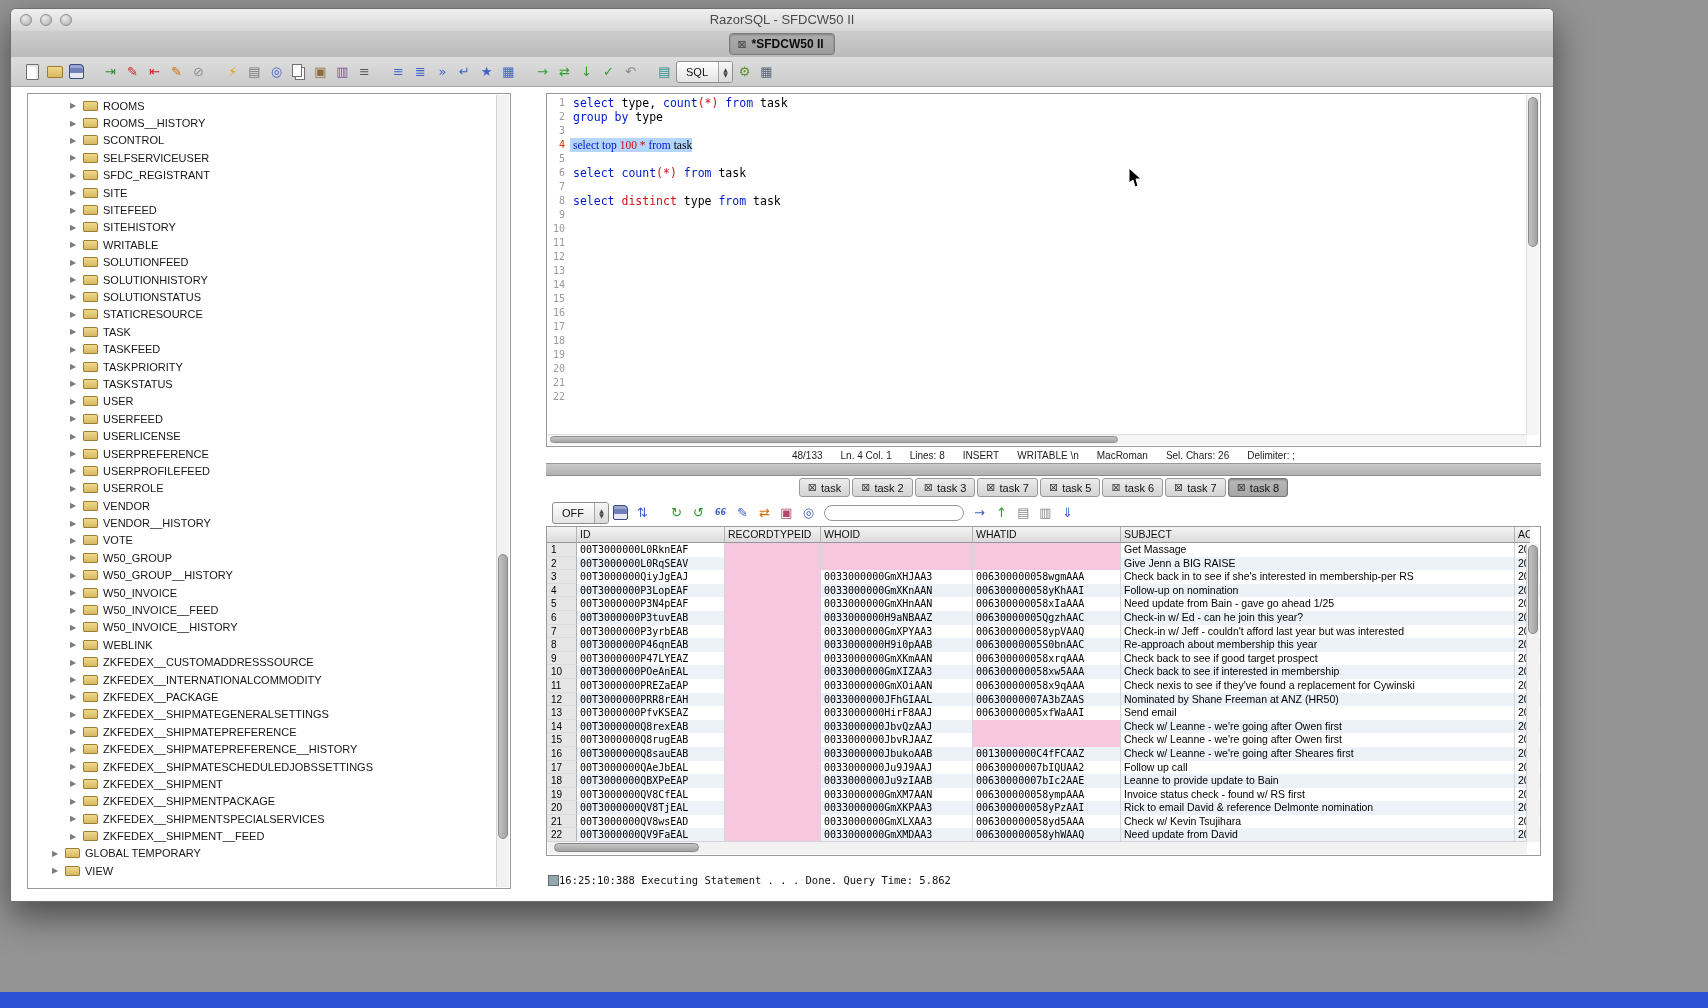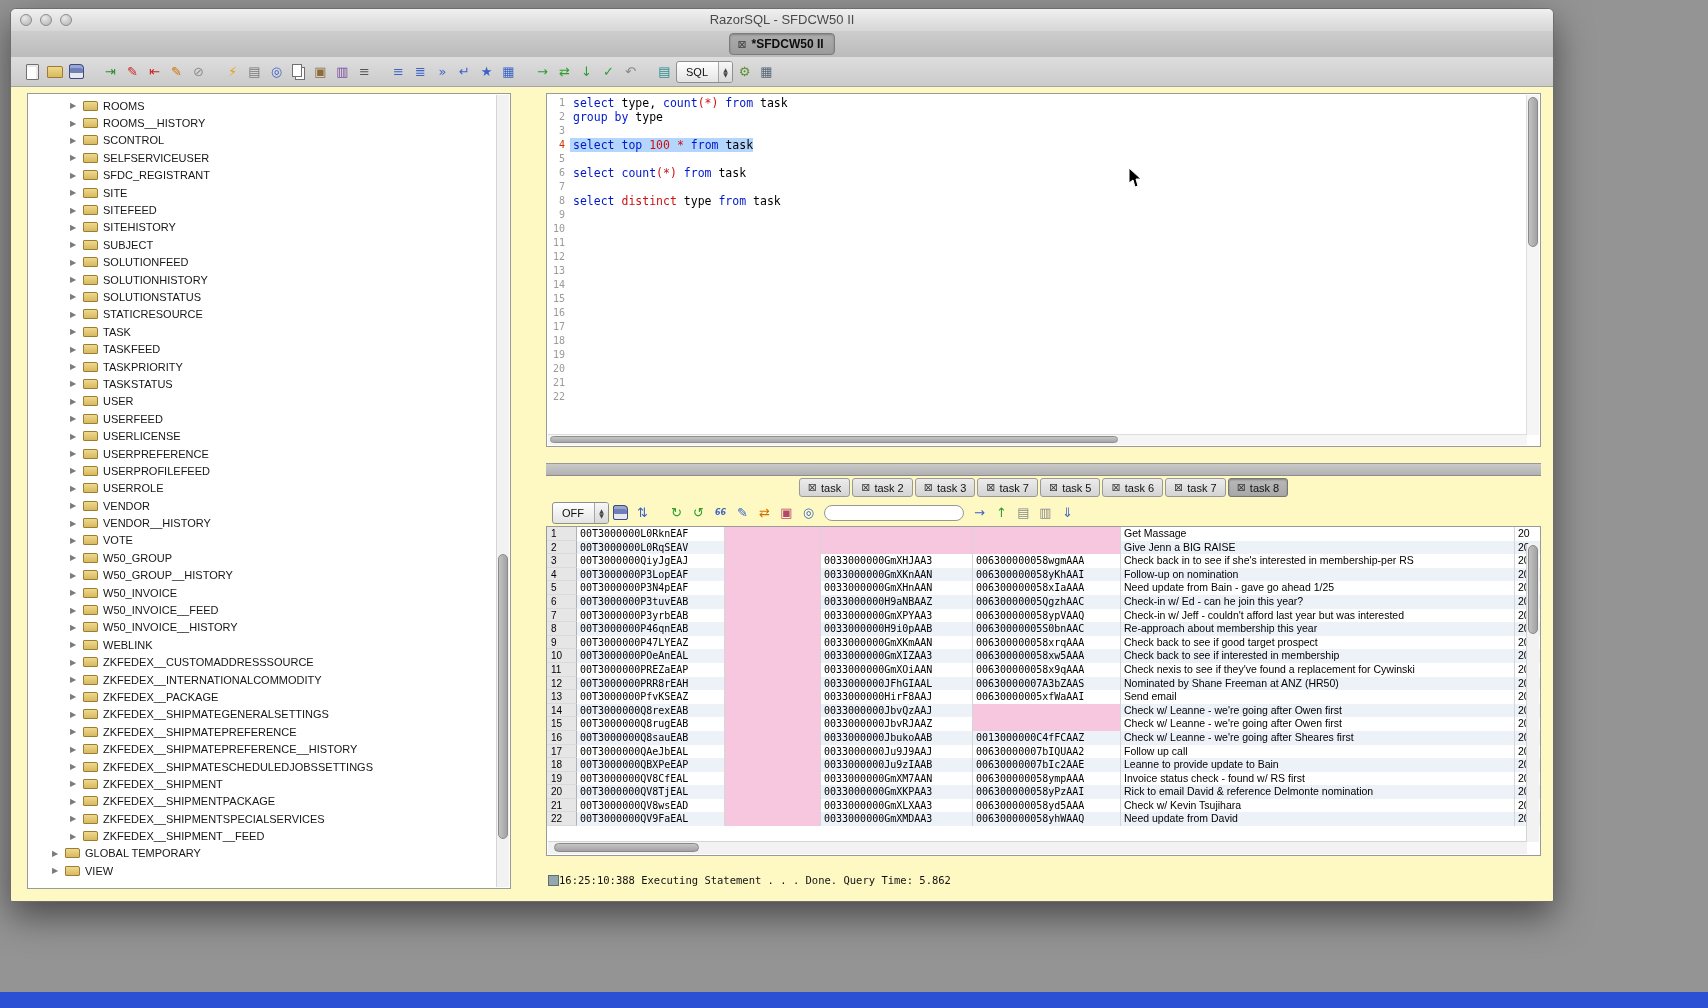--- a/index.html
+++ b/index.html
@@ -1,21 +1,21 @@
 <!DOCTYPE html>
 <html><head>
 <meta charset="utf-8">
 <style>
   html,body{margin:0;padding:0;}
   body{width:1708px;height:1008px;position:relative;background:#949494;overflow:hidden;
        font-family:"Liberation Sans",sans-serif;-webkit-font-smoothing:antialiased;}
   .wallpaper-strip{position:absolute;left:0;bottom:0;width:100%;height:16px;background:#2b50d4;}
 
   
-  .window{position:absolute;left:10px;top:8px;width:1542px;height:892px;background:#fef9c3;
+  .window{position:absolute;left:10px;top:8px;width:1542px;height:892px;background:#ffffff;
           border:1px solid #6e6e6e;border-radius:6px 6px 2px 2px;box-shadow:0 14px 36px rgba(0,0,0,.5);}
   .titlebar{position:absolute;top:0;left:0;right:0;height:22px;background:linear-gradient(#f0f0f0,#d6d6d6);
             border-bottom:1px solid #b0b0b0;border-radius:5px 5px 0 0;}
   .lights{position:absolute;left:9px;top:5px;display:flex;gap:8px;}
   .light{width:12px;height:12px;border-radius:50%;box-sizing:border-box;
          background:radial-gradient(circle at 35% 30%,#eaeaea,#b0b0b0);border:1px solid #8d8d8d;}
   .wtitle{position:absolute;left:0;right:0;top:3px;text-align:center;font-size:13px;color:#4a4a4a;}
 
   .doctabbar{position:absolute;top:22px;left:0;right:0;height:26px;background:linear-gradient(#cdcdcd,#bbbbbb);
              border-bottom:1px solid #9a9a9a;display:flex;justify-content:center;align-items:center;}
@@ -64,21 +64,21 @@
           background:linear-gradient(90deg,#c2c2c2,#a2a2a2);border:1px solid #8a8a8a;box-sizing:border-box;}
 
   .right-pane{position:absolute;left:535px;right:12px;top:6px;bottom:6px;}
 
   .editor{position:absolute;top:0;left:0;right:0;height:354px;background:#fff;border:1px solid #9a9a9a;
           box-sizing:border-box;overflow:hidden;font-family:"DejaVu Sans Mono",monospace;padding-top:2px;}
   .ed-line{display:flex;height:14px;line-height:14px;white-space:pre;}
   .ln{width:18px;text-align:right;padding-right:5px;font-size:10px;color:#9a9a9a;flex:none;}
   .ln.cur{color:#cc3300;}
   .code{font-size:11.5px;padding-left:3px;}
-  .selbg{background:#b4d5fc;}
+  .selbg{background:#b4d5fc;font-family:Liberation Serif, serif;}
   .tk-k{color:#0018cc;}
   .tk-p{color:#000;}
   .tk-r{color:#cc1111;}
   .ed-vscroll{position:absolute;top:1px;right:1px;bottom:11px;width:12px;background:#f5f5f5;border-left:1px solid #ddd;}
   .ed-hscroll{position:absolute;left:1px;right:13px;bottom:1px;height:10px;background:#f5f5f5;border-top:1px solid #ddd;}
   .ed-hthumb{position:absolute;left:2px;top:1px;height:7px;width:58%;
              background:linear-gradient(#c6c6c6,#a6a6a6);border:1px solid #8f8f8f;border-radius:4px;box-sizing:border-box;}
 
   .editor-status{position:absolute;top:354px;left:0;right:0;height:16px;display:flex;justify-content:center;
                  align-items:center;gap:18px;font-size:10px;color:#1d1d1d;}
@@ -230,21 +230,21 @@
             <span class="tlabel">SITEFEED</span>
           </div>
           <div class="trow table">
             <span class="tri">▶</span>
             <span class="fold"></span>
             <span class="tlabel">SITEHISTORY</span>
           </div>
           <div class="trow table">
             <span class="tri">▶</span>
             <span class="fold"></span>
-            <span class="tlabel">SUBJECT</span>
+            <span class="tlabel">WRITABLE</span>
           </div>
           <div class="trow table">
             <span class="tri">▶</span>
             <span class="fold"></span>
             <span class="tlabel">SOLUTIONFEED</span>
           </div>
           <div class="trow table">
             <span class="tri">▶</span>
             <span class="fold"></span>
             <span class="tlabel">SOLUTIONHISTORY</span>
@@ -453,20 +453,30 @@
             <div class="ed-line"><span class="ln">22</span><span class="code"></span></div>
           </div>
         <div class="ed-vscroll">
           <div class="vthumb" style="top:2px;height:150px;"></div>
         </div>
         <div class="ed-hscroll">
           <div class="ed-hthumb"></div>
         </div>
       </div>
 
+      <div class="editor-status">
+          <span>48/133</span>
+          <span>Ln. 4 Col. 1</span>
+          <span>Lines: 8</span>
+          <span>INSERT</span>
+          <span>WRITABLE \n</span>
+          <span>MacRoman</span>
+          <span>Sel. Chars: 26</span>
+          <span>Delimiter: ;</span>
+        </div>
 
       <div class="splitter"></div>
 
       <div class="rtabs">
           <span class="rtab">
             <span class="cx">⊠</span>
             <span>task</span>
           </span>
           <span class="rtab">
             <span class="cx">⊠</span>
@@ -522,20 +532,29 @@
         <span class="ticons">
             <span class="ti" style="color: rgb(58, 98, 200);">→</span>
             <span class="ti" style="color: rgb(46, 158, 46);">↑</span>
             <span class="ti" style="color: rgb(136, 136, 136);">▤</span>
             <span class="ti" style="color: rgb(136, 136, 136);">▥</span>
             <span class="ti" style="color: rgb(58, 98, 200);">⇓</span>
           </span>
       </div>
 
       <div class="grid">
+        <div class="ghead">
+            <div class="hc c0"></div>
+            <div class="hc c1">ID</div>
+            <div class="hc c2">RECORDTYPEID</div>
+            <div class="hc c3">WHOID</div>
+            <div class="hc c4">WHATID</div>
+            <div class="hc c5">SUBJECT</div>
+            <div class="hc c6">AC</div>
+          </div>
         <div>
             <div class="grow">
               <div class="gc c0 rn">1</div>
               <div class="gc c1 mono">00T3000000L0RknEAF</div>
               <div class="gc c2 mono nul"></div>
               <div class="gc c3 mono nul"></div>
               <div class="gc c4 mono nul"></div>
               <div class="gc c5">Get Massage</div>
               <div class="gc c6">200</div>
             </div>

